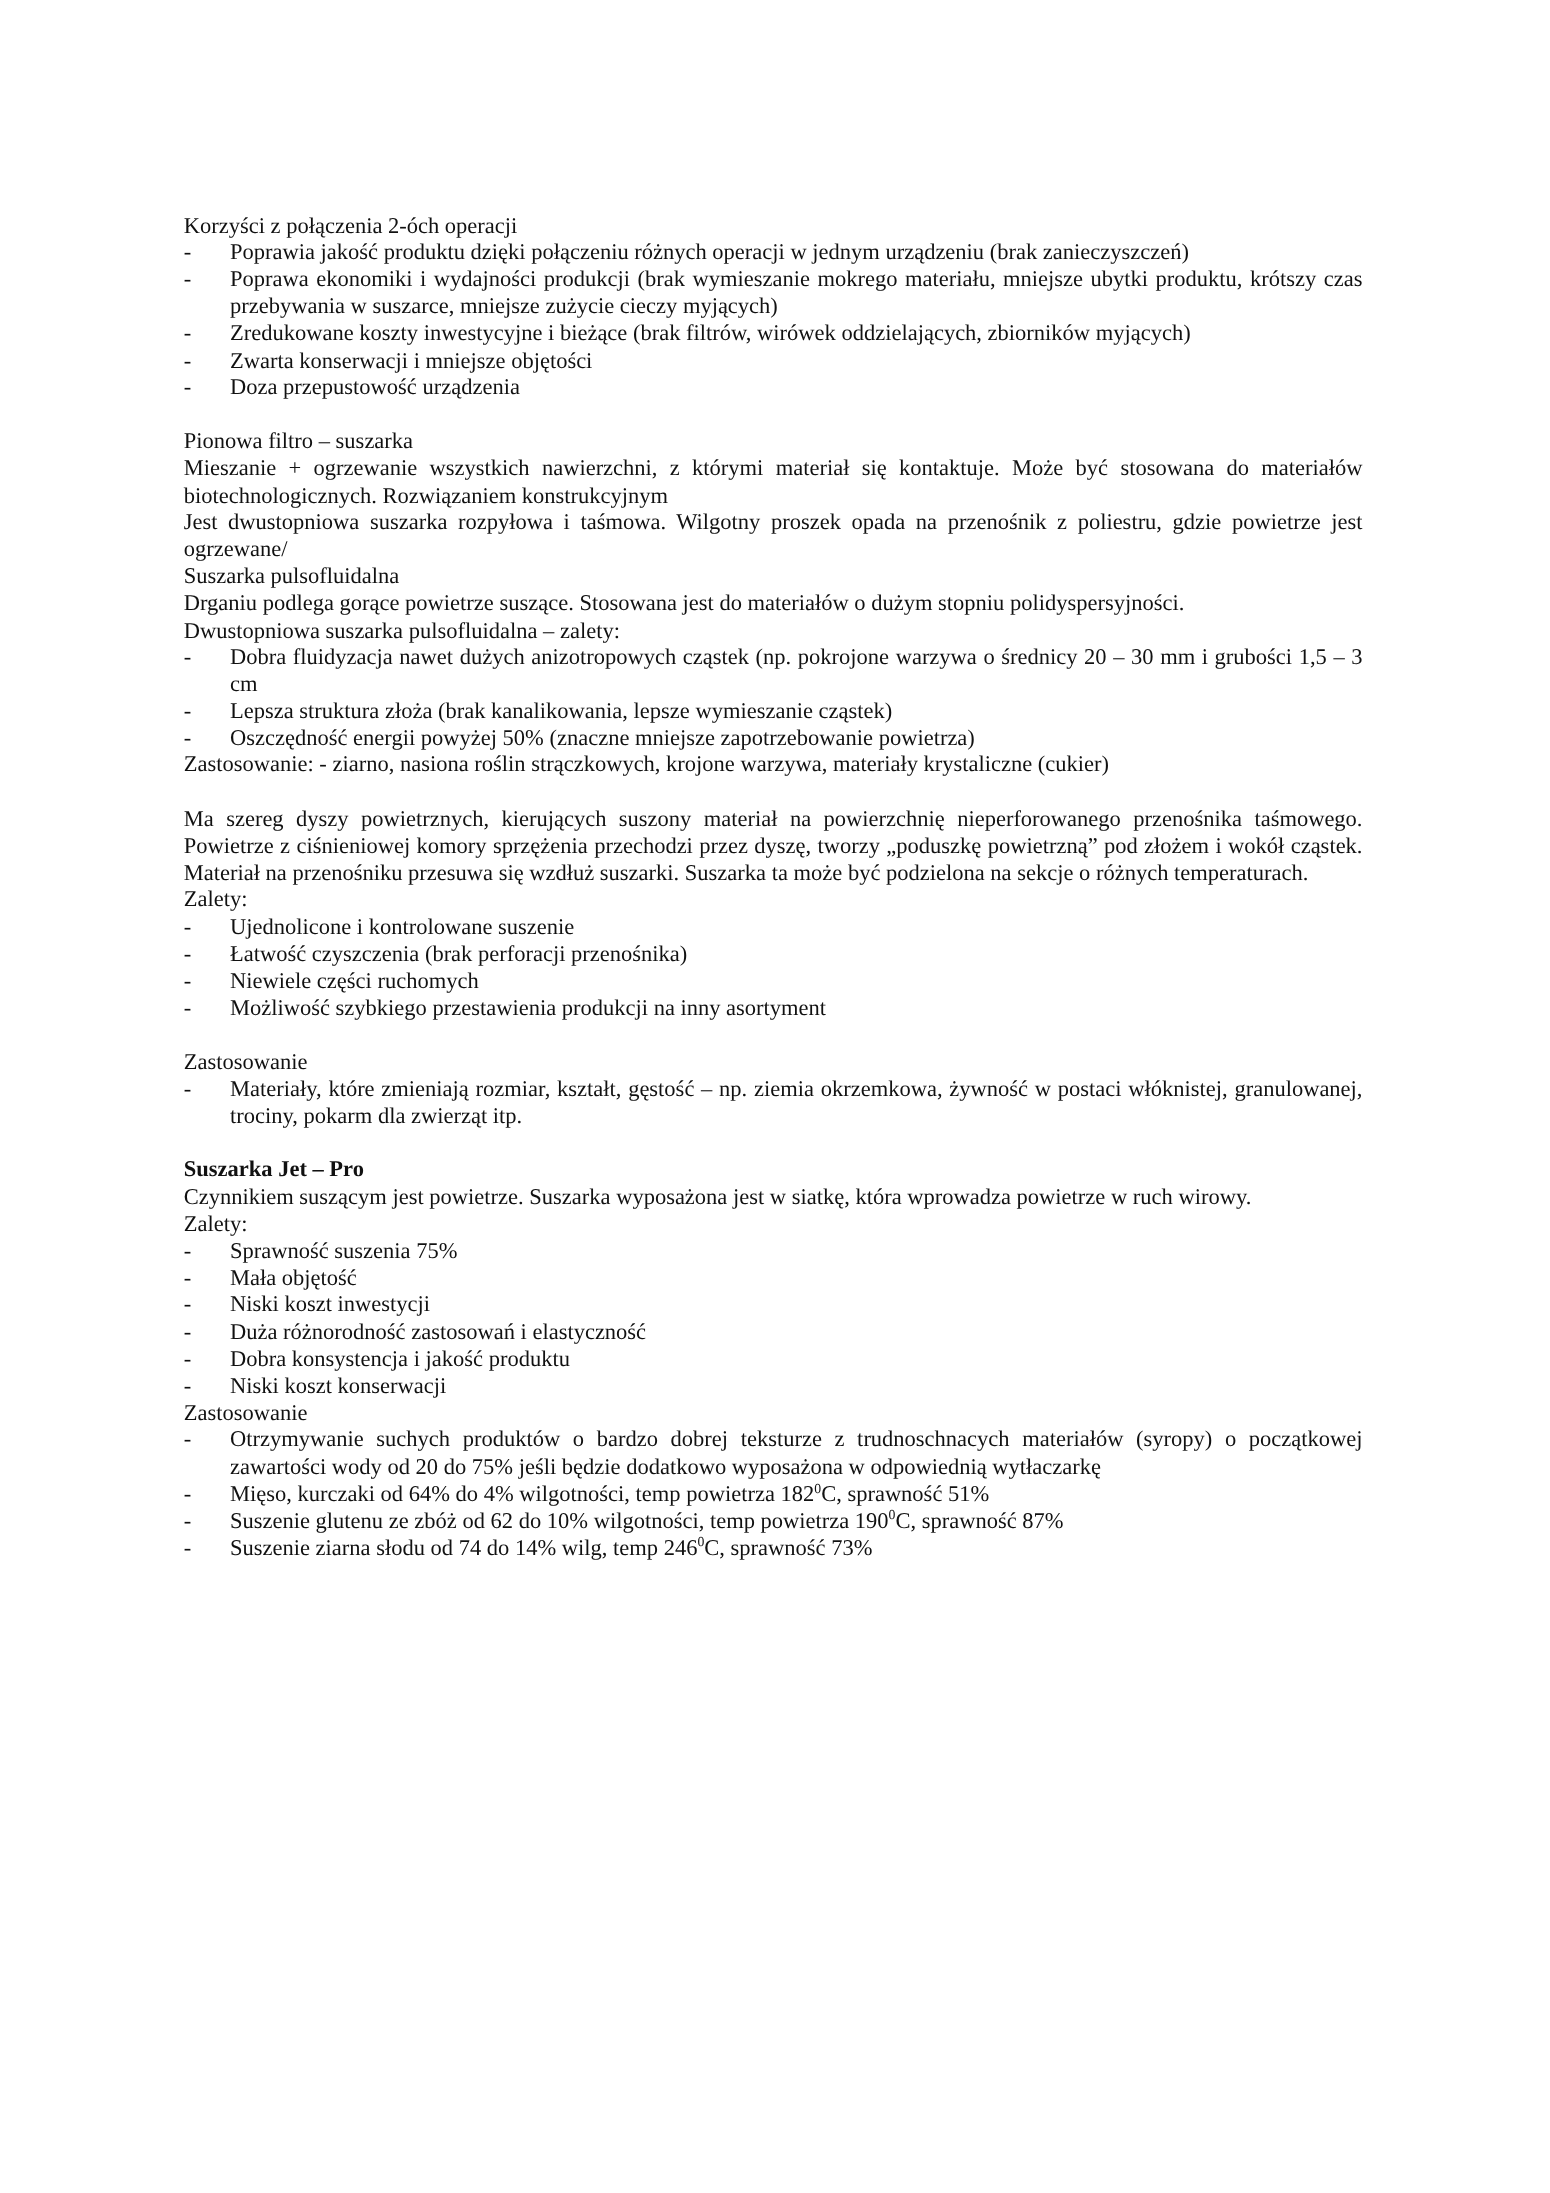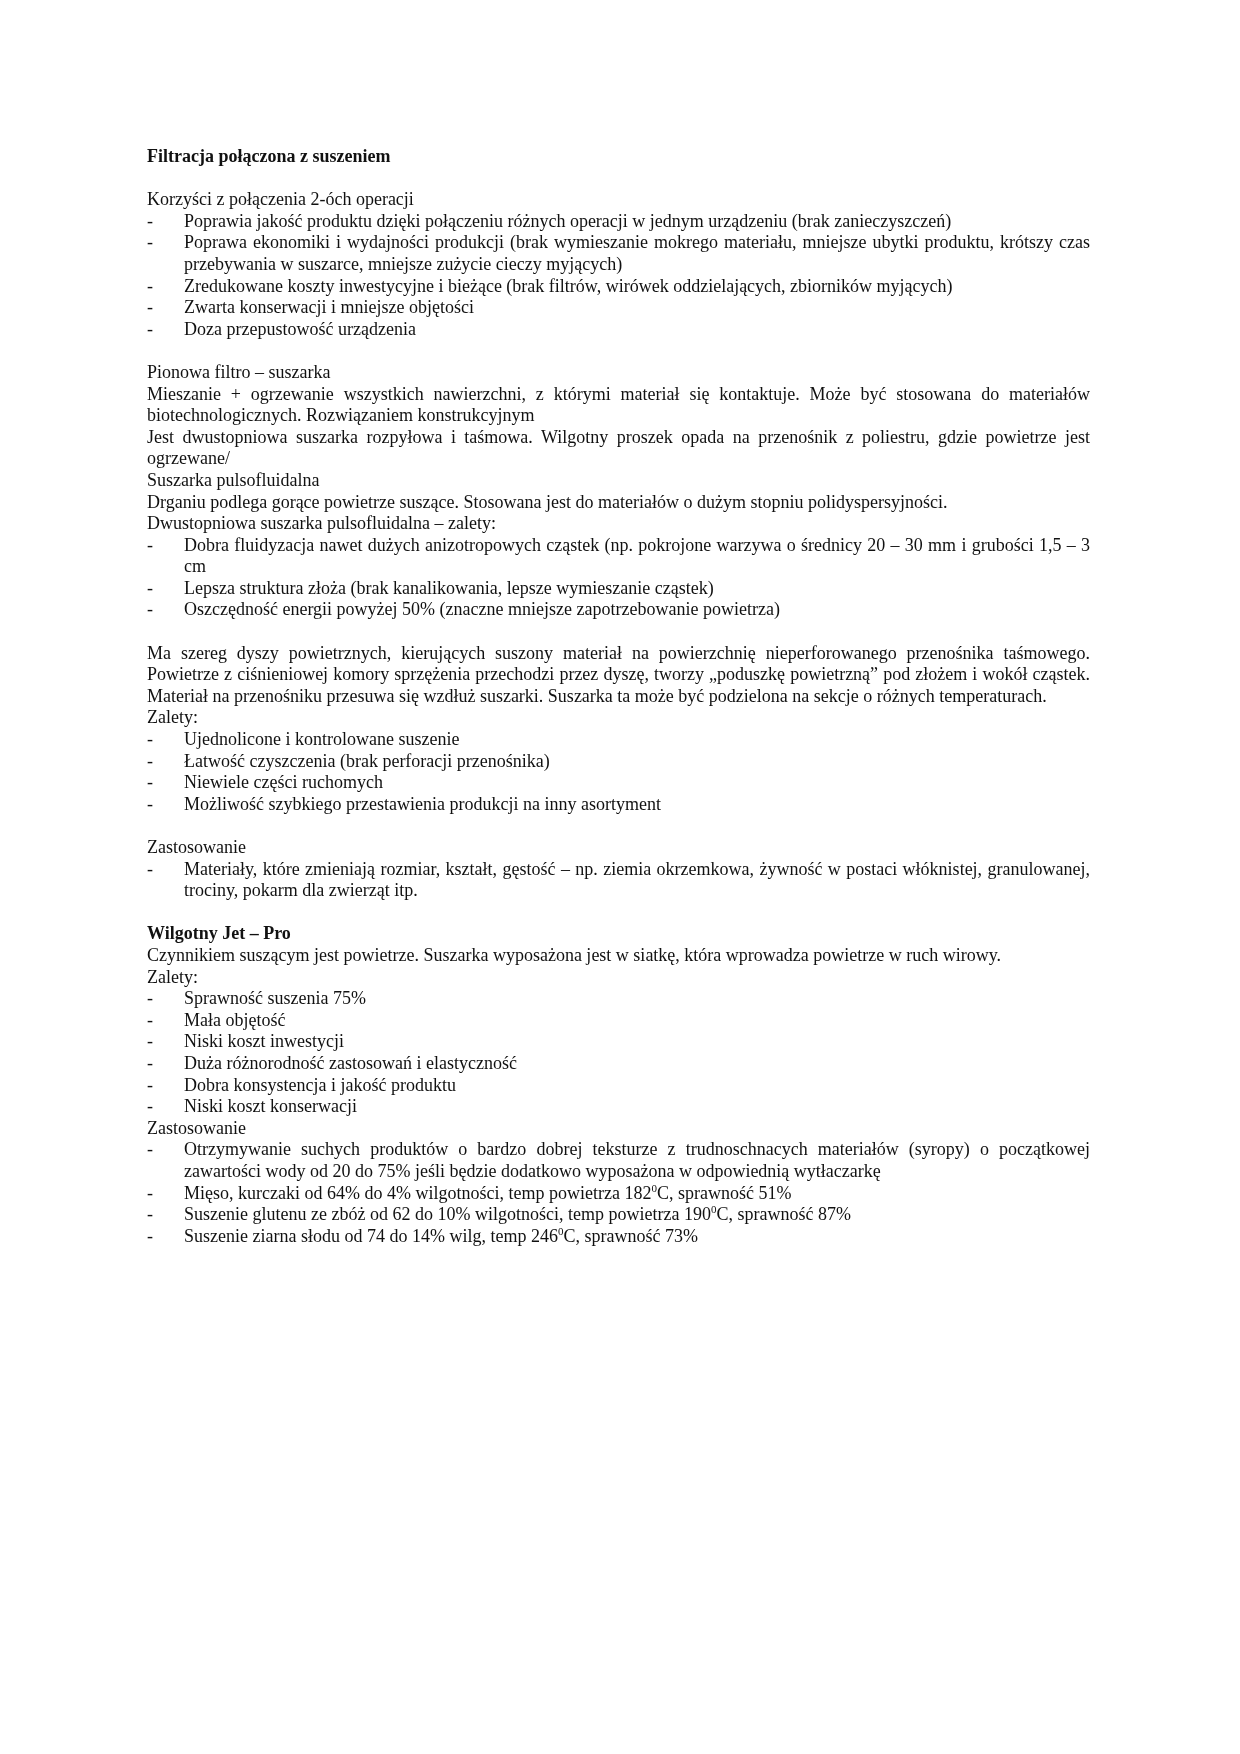--- a/index.html
+++ b/index.html
@@ -23,21 +23,20 @@
     .bullet .dash { position: absolute; left: 0; top: 0; }
     .bullet .btext { display: block; text-align: justify; text-align-last: left; }
     sup { font-size: 11px; line-height: 0; vertical-align: 7px; }
     .title { margin-top: -2px; }
   </style>
 </head>
 <body>
 
 <div class="page">
 
-  <span class="line bold title">Filtracja połączona z suszeniem</span>
   <div class="blank"></div>
 
   <span class="line">Korzyści z połączenia 2-óch operacji</span>
   <div class="bullet">
       <span class="dash">-</span>
       <span class="btext">Poprawia jakość produktu dzięki połączeniu różnych operacji w jednym urządzeniu (brak zanieczyszczeń)</span>
     </div>
   <div class="bullet">
       <span class="dash">-</span>
       <span class="btext">Poprawa ekonomiki i wydajności produkcji (brak wymieszanie mokrego materiału, mniejsze ubytki produktu, krótszy czas przebywania w suszarce, mniejsze zużycie cieczy myjących)</span>
@@ -68,20 +67,21 @@
       <span class="btext">Dobra fluidyzacja nawet dużych anizotropowych cząstek (np. pokrojone warzywa o średnicy 20 – 30 mm i grubości 1,5 – 3 cm</span>
     </div>
   <div class="bullet">
       <span class="dash">-</span>
       <span class="btext">Lepsza struktura złoża (brak kanalikowania, lepsze wymieszanie cząstek)</span>
     </div>
   <div class="bullet">
       <span class="dash">-</span>
       <span class="btext">Oszczędność energii powyżej 50% (znaczne mniejsze zapotrzebowanie powietrza)</span>
     </div>
+  <div><span class="ul">Zastosowanie:</span><span> - ziarno, nasiona roślin strączkowych, krojone warzywa, materiały krystaliczne (cukier)</span></div>
   <div class="blank"></div>
 
   <div class="just">Ma szereg dyszy powietrznych, kierujących suszony materiał na powierzchnię nieperforowanego przenośnika taśmowego. Powietrze z ciśnieniowej komory sprzężenia przechodzi przez dyszę, tworzy „poduszkę powietrzną” pod złożem i wokół cząstek. Materiał na przenośniku przesuwa się wzdłuż suszarki. Suszarka ta może być podzielona na sekcje o różnych temperaturach.</div>
   <span class="line ul">Zalety:</span>
   <div class="bullet">
       <span class="dash">-</span>
       <span class="btext">Ujednolicone i kontrolowane suszenie</span>
     </div>
   <div class="bullet">
       <span class="dash">-</span>
@@ -96,21 +96,21 @@
       <span class="btext">Możliwość szybkiego przestawienia produkcji na inny asortyment</span>
     </div>
   <div class="blank"></div>
   <span class="line ul">Zastosowanie</span>
   <div class="bullet">
       <span class="dash">-</span>
       <span class="btext">Materiały, które zmieniają rozmiar, kształt, gęstość – np. ziemia okrzemkowa, żywność w postaci włóknistej, granulowanej, trociny, pokarm dla zwierząt itp.</span>
     </div>
   <div class="blank"></div>
 
-  <span class="line bold">Wilgotny Jet – Pro</span>
+  <span class="line bold">Suszarka Jet – Pro</span>
   <div class="just">Czynnikiem suszącym jest powietrze. Suszarka wyposażona jest w siatkę, która wprowadza powietrze w ruch wirowy.</div>
   <span class="line ul">Zalety:</span>
   <div class="bullet">
       <span class="dash">-</span>
       <span class="btext">Sprawność suszenia 75%</span>
     </div>
   <div class="bullet">
       <span class="dash">-</span>
       <span class="btext">Mała objętość</span>
     </div>

